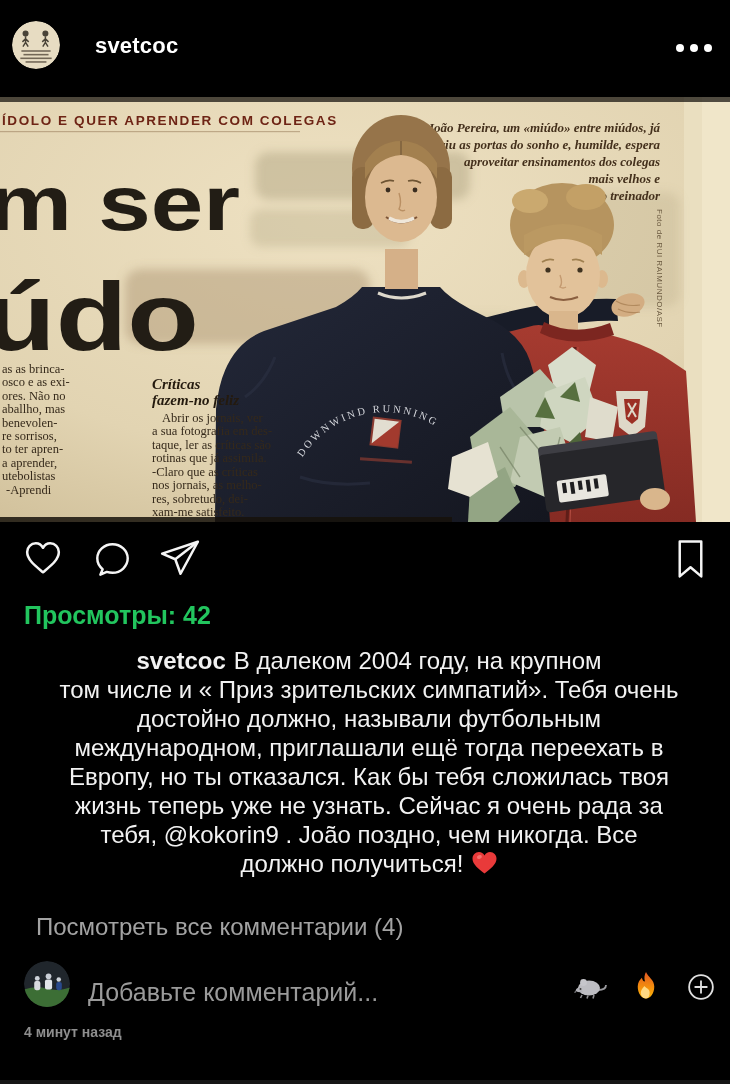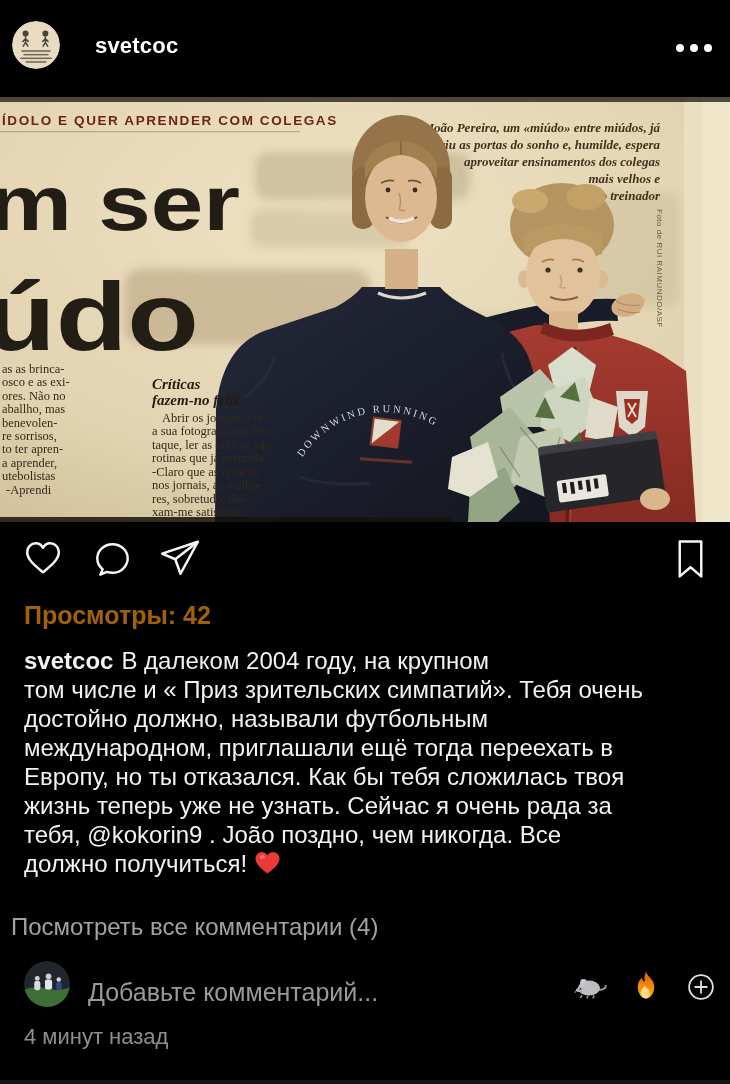--- a/index.html
+++ b/index.html
@@ -1,51 +1,51 @@
 <!DOCTYPE html>
 <html><head>
 <meta charset="utf-8">
 <style>
   html,body{margin:0;padding:0;background:#000;}
   .stage{position:relative;width:730px;height:1084px;background:#000;overflow:hidden;
-         font-family:"Liberation Sans",sans-serif;-webkit-font-smoothing:antialiased;}
+         font-family:"Liberation Sans",sans-serif;text-align:center;-webkit-font-smoothing:antialiased;}
   .abs{position:absolute;}
 
   
   .hdr-avatar{left:12px;top:21px;width:48px;height:48px;border-radius:50%;overflow:hidden;}
   .hdr-user{left:95px;top:33px;color:#fff;font-size:22px;font-weight:600;letter-spacing:.2px;}
   .dots{right:18px;top:44px;display:flex;gap:6px;}
   .dots i{width:8px;height:8px;border-radius:50%;background:#fff;display:block;}
 
   
   .photo{left:0;top:97px;width:730px;height:425px;display:block;}
 
   
   .icon{display:block;}
   .like{left:24px;top:540px;}
   .comm{left:94px;top:541px;}
   .share{left:159px;top:539px;}
   .save{right:25px;top:539px;}
 
-  .views{left:24px;top:601px;color:#a16207;font-size:25px;font-weight:600;}
+  .views{left:24px;top:601px;color:#22c55e;font-size:25px;font-weight:600;}
 
   .caption{left:24px;top:646px;width:690px;color:#f2f2f2;font-size:24px;line-height:29px;font-weight:400;}
   .caption .uname{font-weight:600;margin-right:8px;}
   .cap-line{white-space:nowrap;}
   .heart-inline{display:inline-block;vertical-align:-3px;margin-left:7px;}
 
-  .viewall{left:11px;top:913px;color:#a3a3a3;font-size:24px;}
+  .viewall{left:36px;top:913px;color:#a3a3a3;font-size:24px;}
 
   .cmp-avatar{left:24px;top:961px;width:46px;height:46px;border-radius:50%;overflow:hidden;}
   .cmp-ph{left:88px;top:972px;color:#9a9a9a;font-size:25px;margin-top:6px;}
   .quick1{left:574px;top:972px;}
   .quick2{left:632px;top:971px;}
   .plusbtn{left:687px;top:973px;}
 
-  .tstamp{left:24px;top:1024px;color:#8e8e8e;font-size:22px;}
+  .tstamp{left:24px;top:1024px;color:#8e8e8e;font-size:14px;font-weight:bold;}
   .endbar{left:0;top:1080px;width:730px;height:4px;background:#161616;}
 </style>
 </head>
 <body>
 
 <div class="stage">
 
   <div class="abs hdr-avatar">
     <svg width="48" height="48" viewBox="0 0 46 46">
       <circle cx="23" cy="23" r="23" fill="#e7dcc2"></circle>

